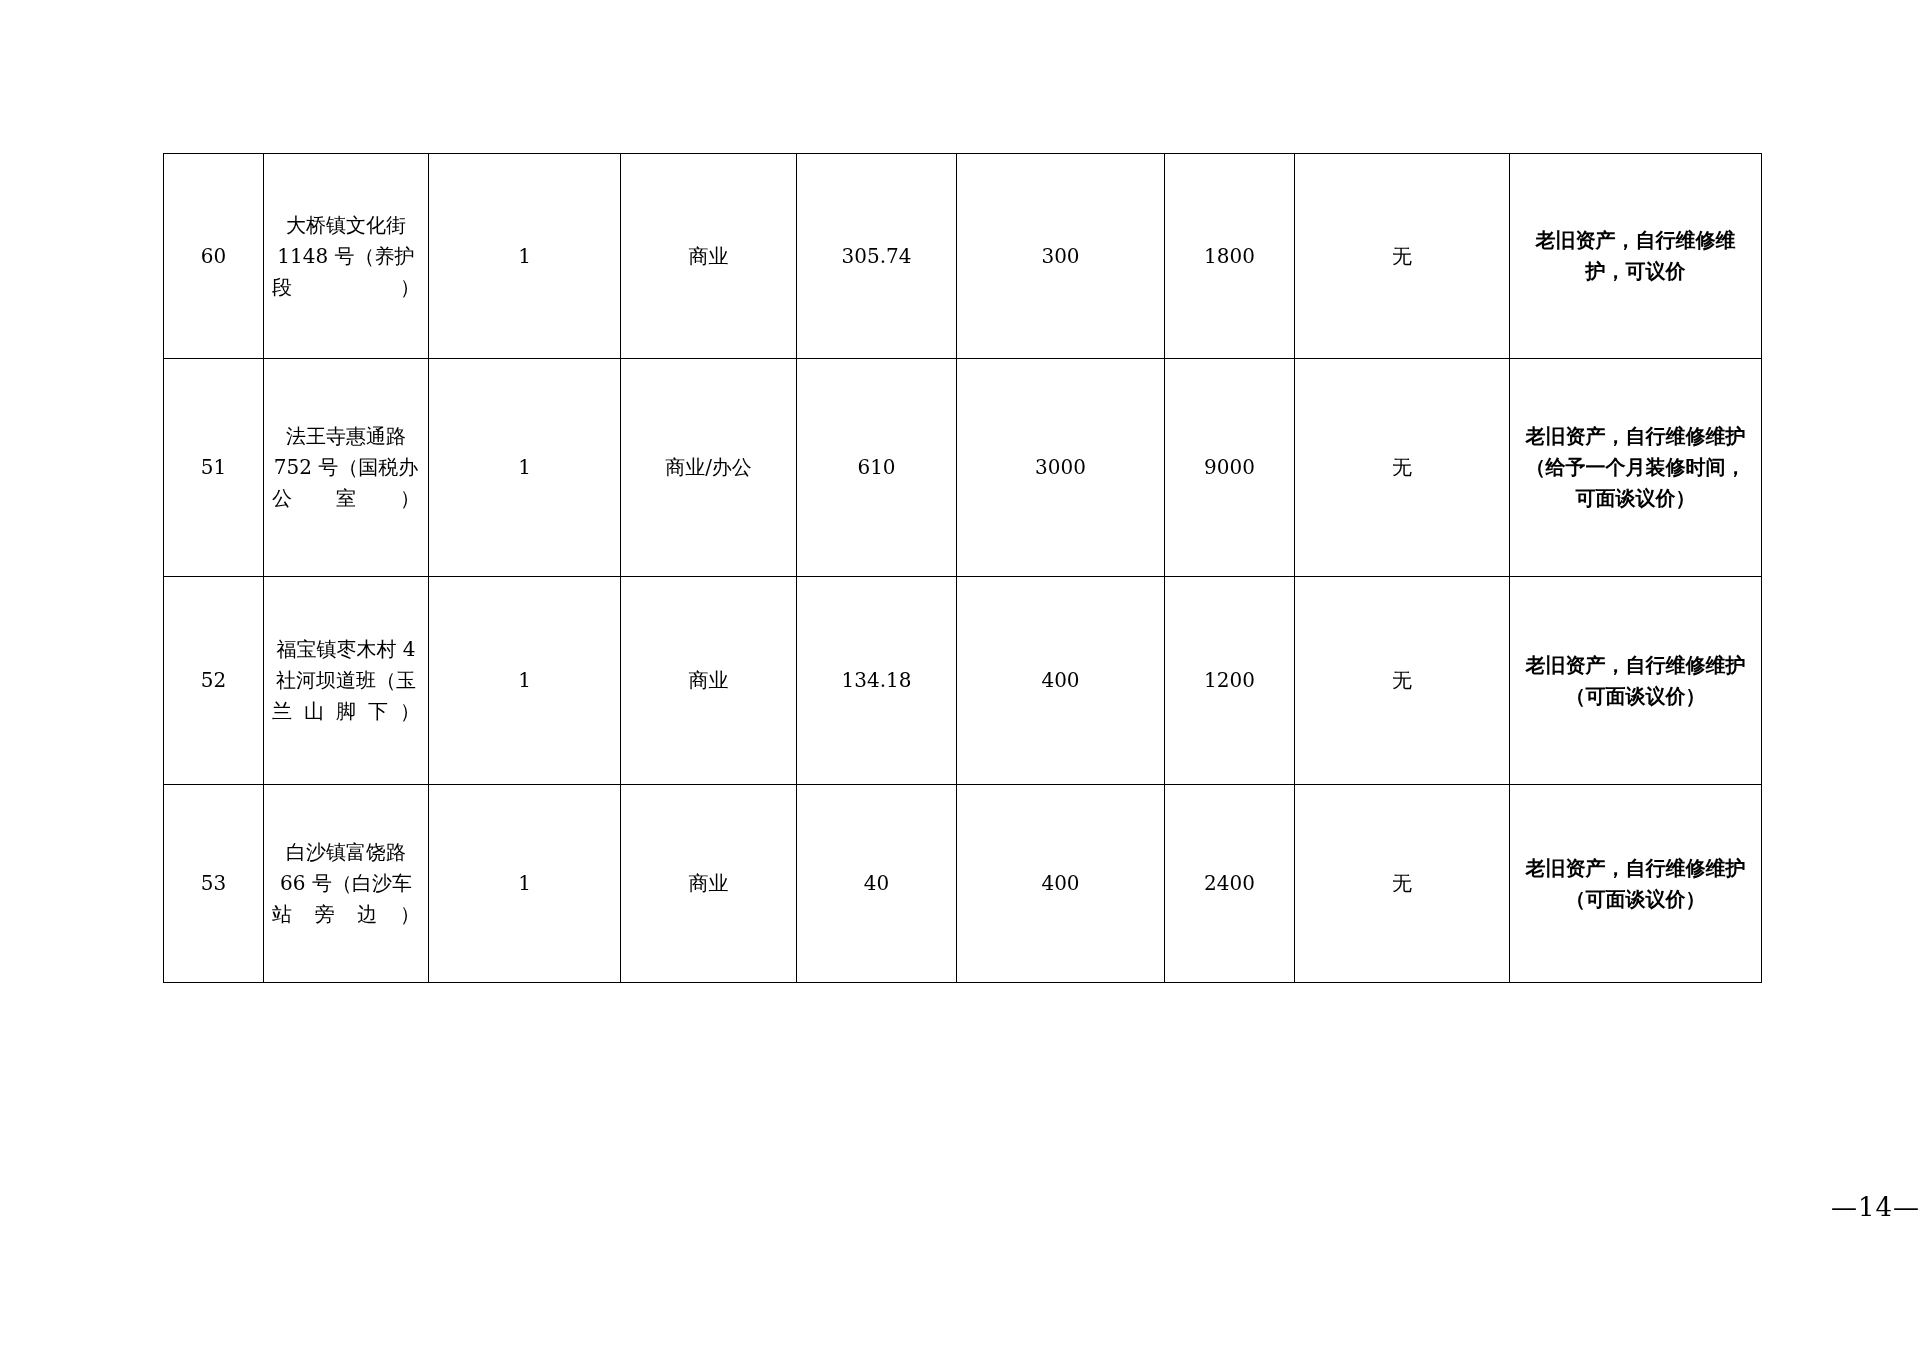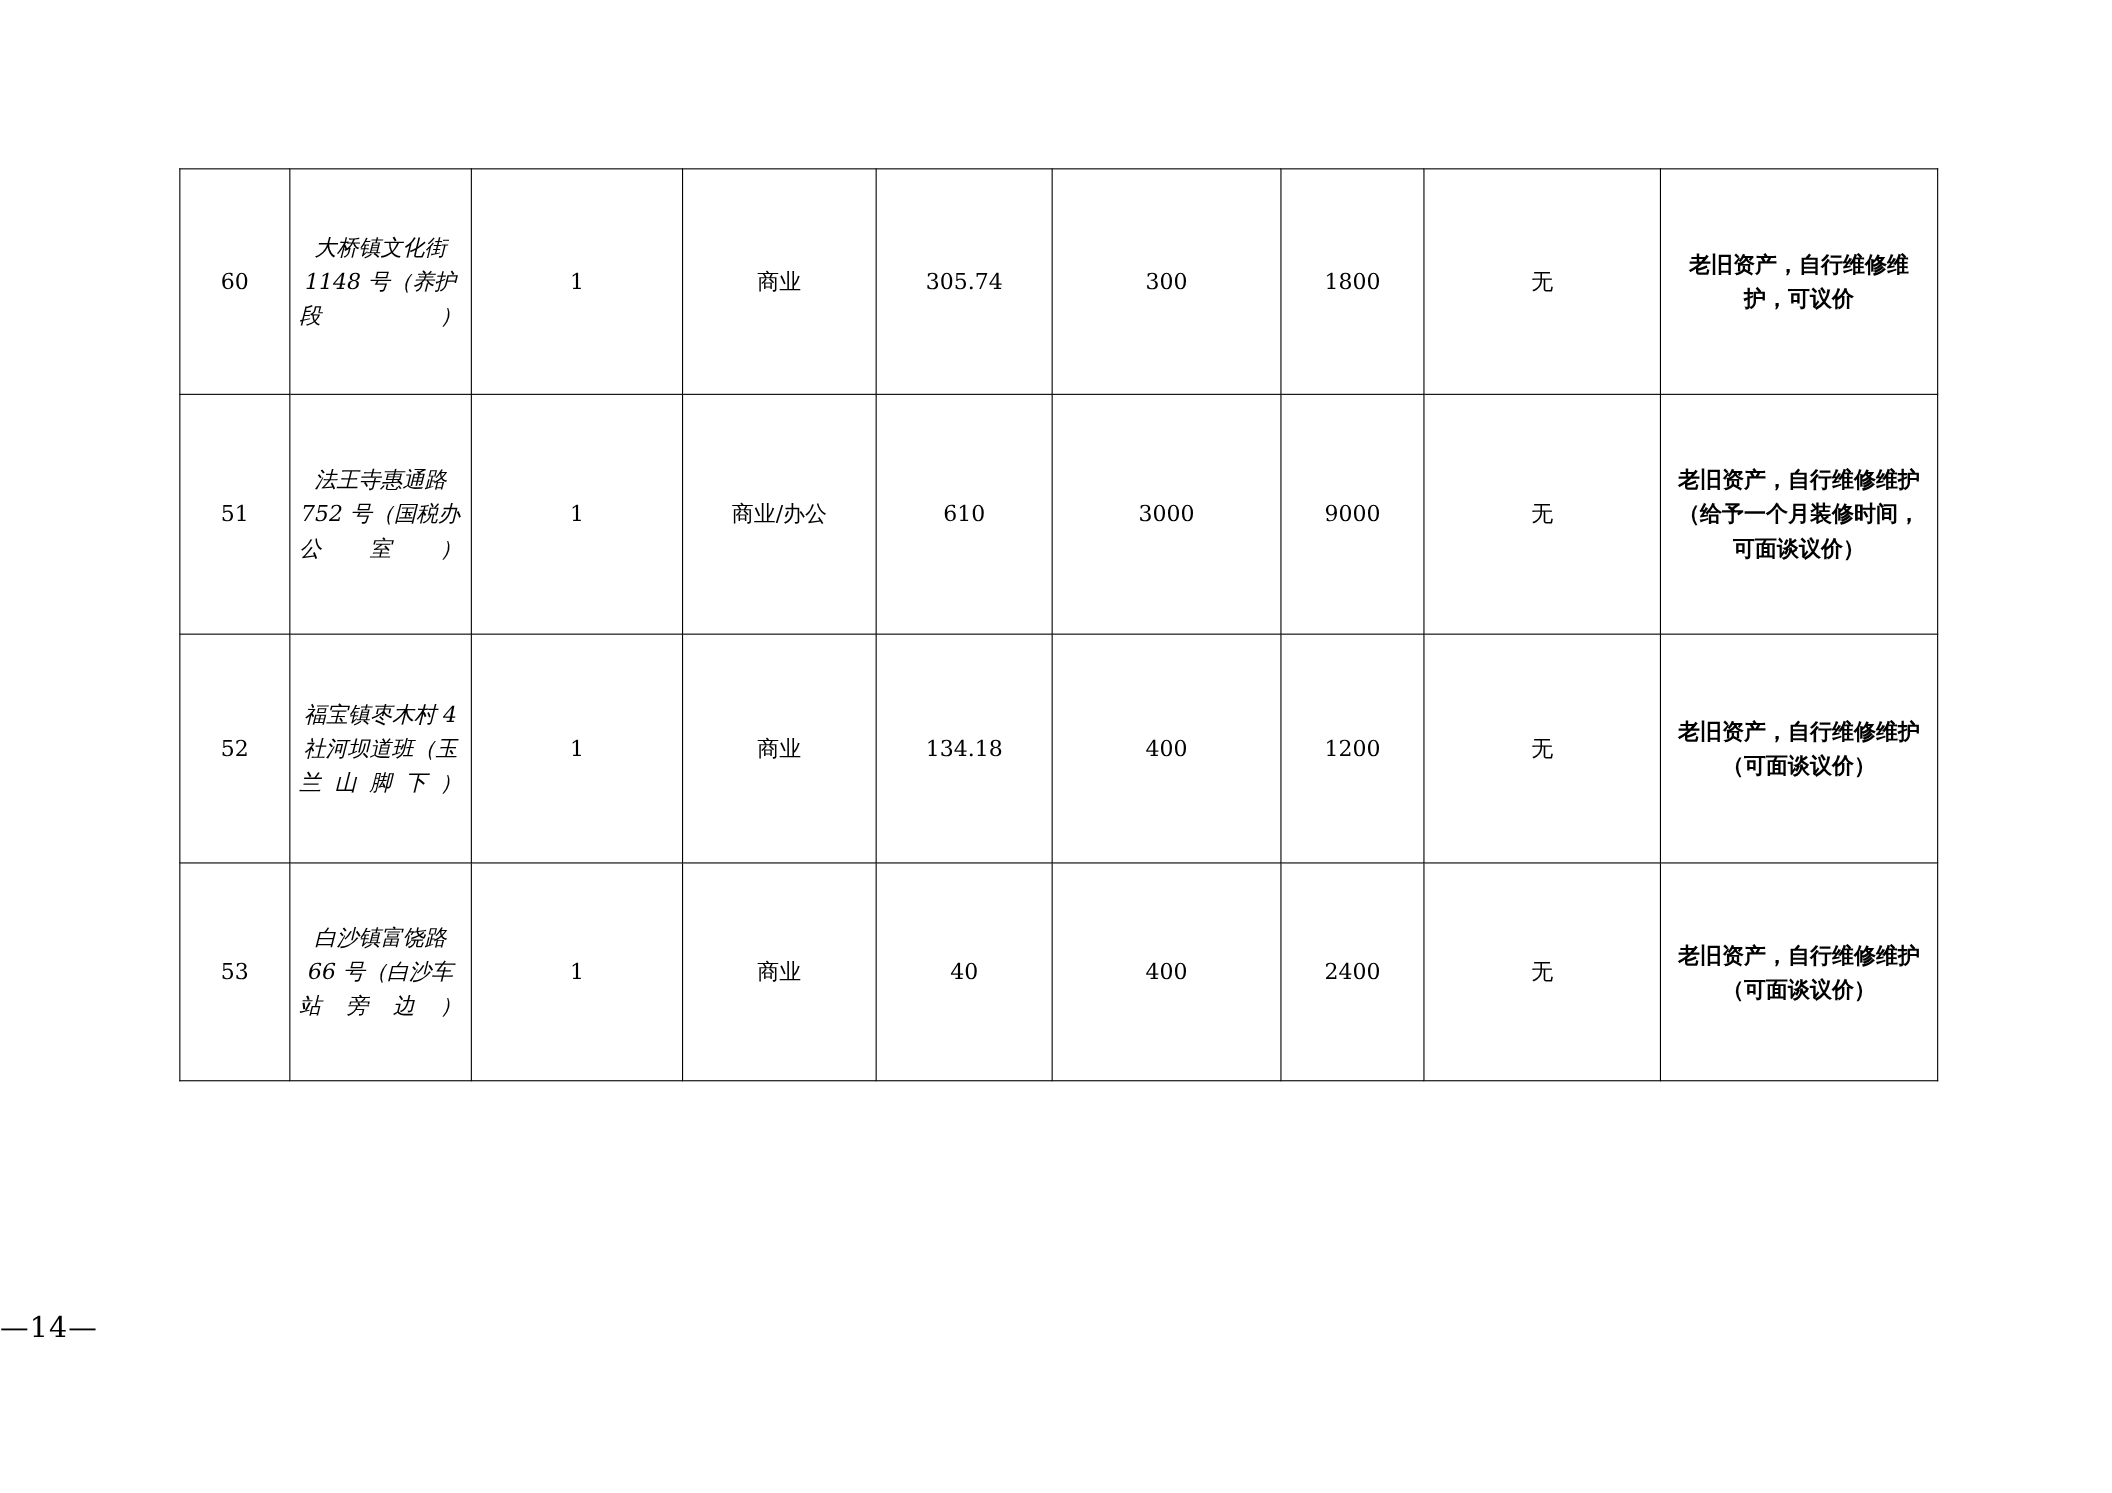--- a/index.html
+++ b/index.html
@@ -52,42 +52,41 @@
   .cell-no {
     font-size: 22px;
   }
   .cell-addr {
     text-align: justify;
     text-align-last: justify;
     padding-left: 22px;
     padding-right: 22px;
     font-size: 21px;
     line-height: 1.62;
-    font-style: italic;
   }
   .cell-remark {
     text-align: justify;
     text-align-last: center;
     padding-left: 14px;
     padding-right: 14px;
     font-size: 20px;
     line-height: 1.62;
     font-weight: bold;
   }
   .row-50 td { height: 192px; }
   .row-51 td { height: 205px; }
   .row-52 td { height: 195px; }
   .row-53 td { height: 185px; }
 
   .page-number {
     position: absolute;
     left: 0;
     top: 1192px;
     width: 1920px;
-    text-align: left;
+    text-align: right;
     font-size: 26px;
     letter-spacing: 1px;
     font-family: "DejaVu Serif", "Liberation Serif", serif;
   }
 </style>
 </head>
 <body>
 
 <div class="page">
 

